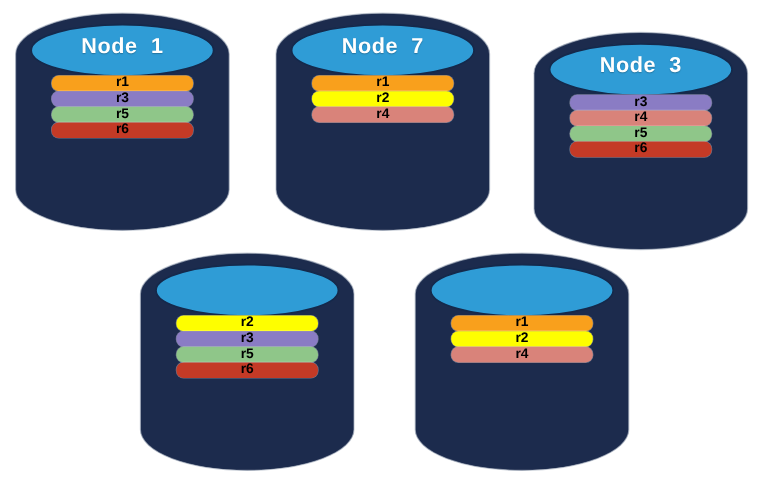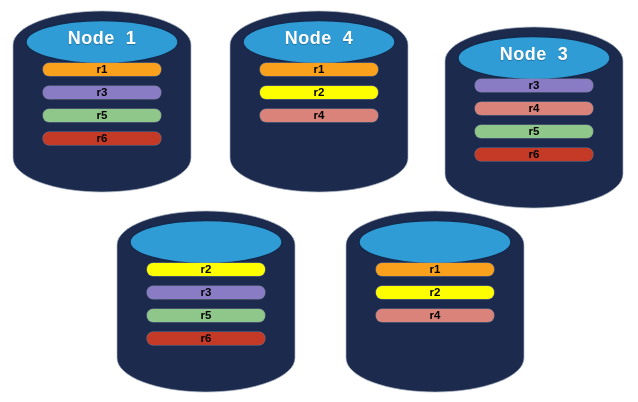--- a/index.html
+++ b/index.html
@@ -50,21 +50,20 @@
   }
   .bars {
     position: absolute;
     top: 58px;
     left: 32px;
     width: 118px;
   }
   .bar {
     height: 13px;
     border-radius: 6px;
-    margin-bottom: 10px;
     text-align: center;
     box-shadow: 0 0 0 0.5px rgba(255,255,255,0.35);
   }
   .bar-label {
     font-size: 11.5px;
     font-weight: bold;
     line-height: 13px;
     display: inline-block;
     vertical-align: top;
   }
@@ -92,21 +91,21 @@
       <div class="bar" style="background: rgb(143, 198, 137);"><span class="bar-label" style="color: rgb(0, 0, 0);">r5</span></div>
       <div class="bar" style="background: rgb(196, 58, 38);"><span class="bar-label" style="color: rgb(0, 0, 0);">r6</span></div>
     </div>
   </div>
 
   <div class="node pos-n2">
     <svg class="cyl" viewBox="0 0 182 192">
       <path class="cyl-body" d="M2,40 A89,34 0 0 1 180,40 L180,153 A89,34 0 0 1 2,153 Z" style="fill: rgb(28, 43, 77);"></path>
       <ellipse class="cyl-top" cx="91" cy="37" rx="76" ry="21.5" style="fill: rgb(47, 156, 214); stroke: rgb(21, 41, 75);"></ellipse>
     </svg>
-    <div class="node-title" style="color: rgb(255, 255, 255);">Node  4</div>
+    <div class="node-title" style="color: rgb(255, 255, 255);">Node  7</div>
     <div class="bars">
       <div class="bar" style="background: rgb(249, 160, 28);"><span class="bar-label" style="color: rgb(0, 0, 0);">r1</span></div>
       <div class="bar" style="background: rgb(254, 254, 0);"><span class="bar-label" style="color: rgb(0, 0, 0);">r2</span></div>
       <div class="bar" style="background: rgb(217, 131, 122);"><span class="bar-label" style="color: rgb(0, 0, 0);">r4</span></div>
     </div>
   </div>
 
   <div class="node pos-n3">
     <svg class="cyl" viewBox="0 0 182 192">
       <path class="cyl-body" d="M2,40 A89,34 0 0 1 180,40 L180,153 A89,34 0 0 1 2,153 Z" style="fill: rgb(28, 43, 77);"></path>

